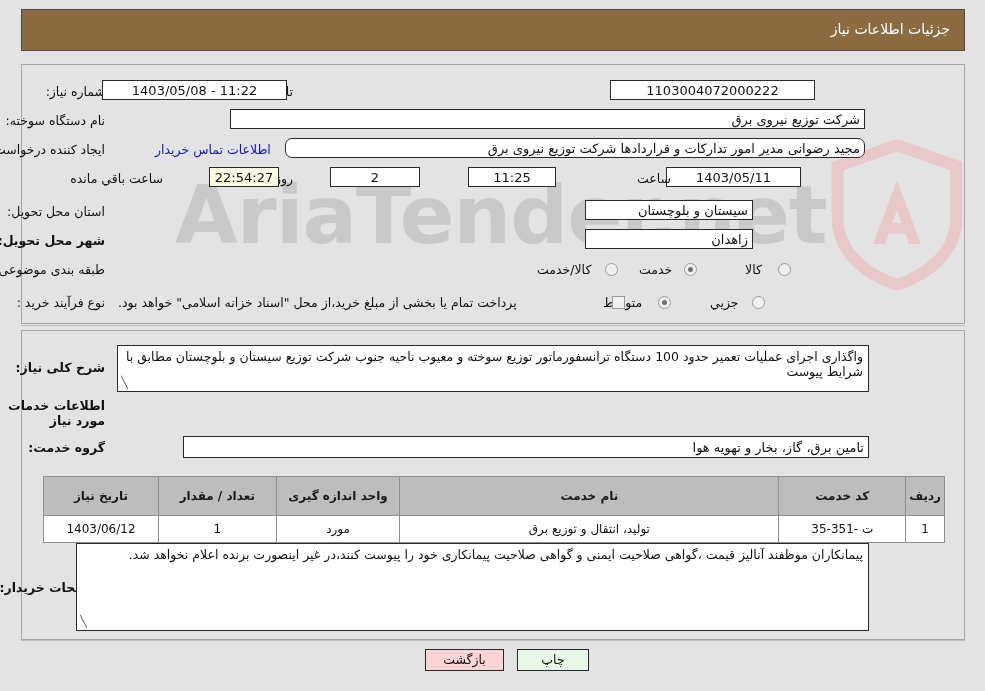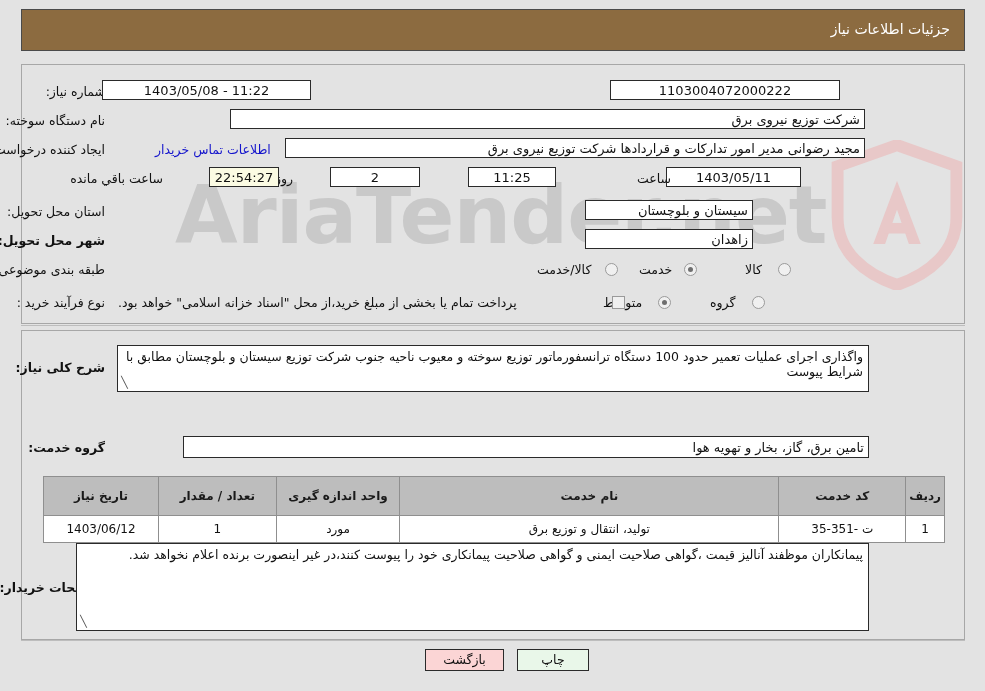--- a/index.html
+++ b/index.html
@@ -237,29 +237,29 @@
     </div>
   </div>
 
   <div class="header-bar">
     <div class="header-title">جزئیات اطلاعات نیاز</div>
   </div>
 
   <div class="panel" id="panel-top"></div>
 
   <div class="lbl" style="right:880px; top:84px;">شماره نیاز:</div>
-  <div class="fld fld-center" style="left:610px; top:80px; width:230px;">1103004072000222</div>
+  <div class="fld fld-center" style="left:610px; top:80px; width:205px;">1103004072000222</div>
   <div class="lbl" style="right:692px; top:84px;">تاریخ و ساعت اعلان عمومی:</div>
-  <div class="fld fld-center" style="left:102px; top:80px; width:209px;">11:22 - 1403/05/08</div>
+  <div class="fld fld-center" style="left:102px; top:80px; width:185px;">11:22 - 1403/05/08</div>
 
   <div class="lbl" style="right:880px; top:113px;">نام دستگاه سوخته:</div>
   <div class="fld fld-right" style="left:230px; top:109px; width:635px;">شرکت توزیع نیروی برق</div>
 
   <div class="lbl" style="right:880px; top:142px;">ایجاد کننده درخواست:</div>
-  <div class="fld fld-right" style="left:285px; top:138px; width:580px;">مجید  رضوانی مدیر امور تدارکات و قراردادها شرکت توزیع نیروی برق</div>
+  <div class="fld fld-right" style="left:285px; top:138px; width:580px;border-radius:7px;">مجید  رضوانی مدیر امور تدارکات و قراردادها شرکت توزیع نیروی برق</div>
   <div class="link" style="left:155px; top:142px;">اطلاعات تماس خریدار</div>
 
   <div class="fld fld-center" style="left:666px; top:167px; width:135px;">1403/05/11</div>
   <div class="lbl" style="right:314px; top:171px;">ساعت</div>
   <div class="fld fld-center" style="left:468px; top:167px; width:88px;">11:25</div>
   <div class="fld fld-center" style="left:330px; top:167px; width:90px;">2</div>
   <div class="lbl" style="right:692px; top:171px;">روز و</div>
   <div class="fld fld-center fld-yellow" style="left:209px; top:167px; width:70px;">22:54:27</div>
   <div class="lbl" style="right:822px; top:171px;">ساعت باقي مانده</div>
 
@@ -272,36 +272,37 @@
   <div class="lbl" style="right:880px; top:262px;">طبقه بندی موضوعی:</div>
   <span class="radio" id="cat-r0" style="left:778px; top:263px;"></span>
   <span class="radio-lbl" style="left:745px; top:262px;">کالا</span>
   <span class="radio on" id="cat-r1" style="left:684px; top:263px;"></span>
   <span class="radio-lbl" style="left:639px; top:262px;">خدمت</span>
   <span class="radio" id="cat-r2" style="left:605px; top:263px;"></span>
   <span class="radio-lbl" style="left:537px; top:262px;">کالا/خدمت</span>
 
   <div class="lbl" style="right:880px; top:295px;">نوع فرآیند خرید :</div>
   <span class="radio" id="prc-r0" style="left:752px; top:296px;"></span>
-  <span class="radio-lbl" style="left:710px; top:295px;">گروه</span>
+  <span class="radio-lbl" style="left:710px; top:295px;">جزیي</span>
   <span class="radio on" id="prc-r1" style="left:658px; top:296px;"></span>
   <span class="radio-lbl" style="left:603px; top:295px;">متوسط</span>
   <span class="chk" id="treasury-chk" style="left:612px; top:296px;"></span>
   <span class="radio-lbl" style="left:118px; top:295px;">پرداخت تمام یا بخشی از مبلغ خرید،از محل "اسناد خزانه اسلامی" خواهد بود.</span>
 
   <div class="divider" style="top:325px;"></div>
 
   <div class="panel" id="panel-mid"></div>
 
   <div class="lbl lbl-bold" style="right:880px; top:360px;">شرح کلی نیاز:</div>
   <div class="ta" style="left:117px; top:345px; width:752px; height:47px;">
     <span>واگذاری اجرای عملیات تعمیر حدود 100 دستگاه ترانسفورماتور توزیع سوخته و معیوب ناحیه جنوب شرکت توزیع سیستان و بلوچستان مطابق با شرایط پیوست</span>
     <span class="grip">╱</span>
   </div>
 
+  <div class="section-h" style="right:880px; top:398px;">اطلاعات خدمات مورد نیاز</div>
 
   <div class="lbl lbl-bold" style="right:880px; top:440px;">گروه خدمت:</div>
   <div class="fld fld-right" style="left:183px; top:436px; width:686px; height:22px; line-height:19px;">تامین برق، گاز، بخار و تهویه هوا</div>
 
   <table id="svc-table">
     <thead>
       <tr>
         <th style="width:38px;">ردیف</th>
         <th style="width:127px;">کد خدمت</th>
         <th style="width:380px;">نام خدمت</th>

